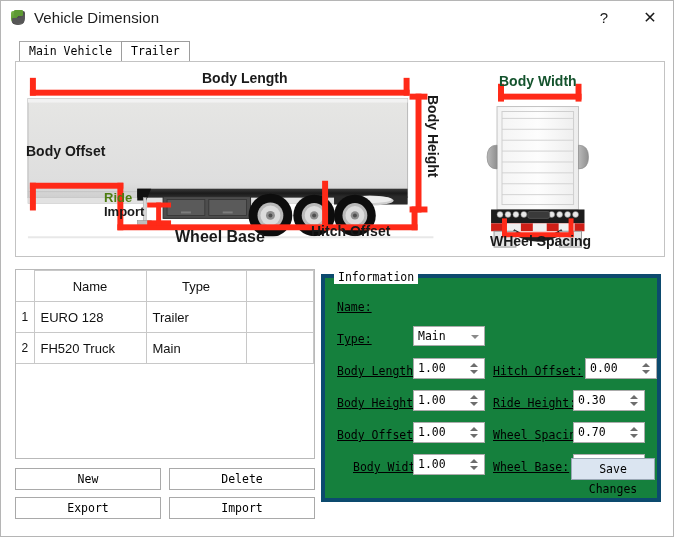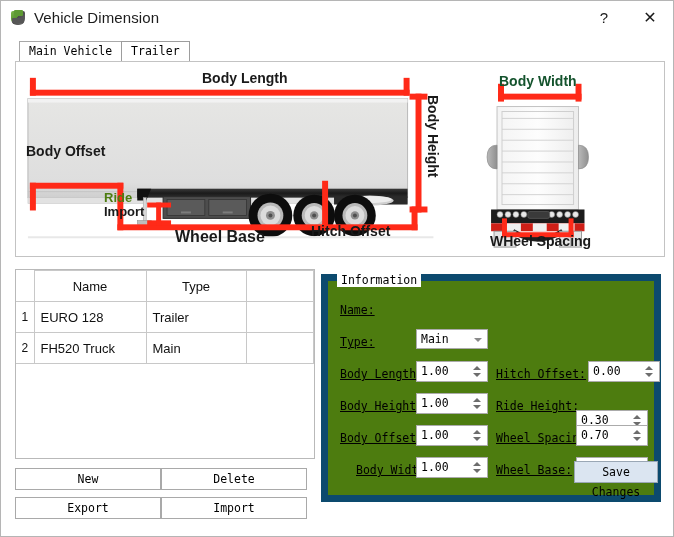--- a/index.html
+++ b/index.html
@@ -117,27 +117,27 @@
 
   
   .btn-row{position:absolute;left:14px;width:300px;}
   .btn{
     font-family:"DejaVu Sans Mono", monospace;
     font-size:11.5px;color:#000;
     height:22px;line-height:20px;text-align:center;
     border:1px solid #a9a9a9;background:#ffffff;
     box-sizing:border-box;cursor:default;
   }
-  .btn-grid{display:flex;gap:0;}
+  .btn-grid{display:flex;gap:8px;}
   .btn-grid .btn{width:146px;}
 
   
   .info-group{
     position:absolute;left:320px;top:8px;width:340px;height:228px;
-    border:7px solid #0c4a6e;box-sizing:border-box;background:#4d7c0f;
+    border:4px solid #0c4a6e;box-sizing:border-box;background:#15803d;
   }
   .info-legend{
     position:absolute;left:9px;top:-8px;background:#ffffff;padding:0 4px;
     font-family:"DejaVu Sans Mono", monospace;font-size:11.5px;color:#000;
     line-height:14px;
   }
   .info-body{position:absolute;left:0;top:0;right:0;bottom:0;}
 
   .lbl{
     position:absolute;
@@ -443,21 +443,21 @@
           <span class="sdn"></span>
         </div>
 
         <div class="lbl" style="left:12px;top:118px;">Body Height:</div>
         <div class="spin" style="left:88px;top:112px;">
           <span>1.00</span>
           <span class="sup"></span>
           <span class="sdn"></span>
         </div>
         <div class="lbl" style="left:168px;top:118px;">Ride Height:</div>
-        <div class="spin" style="left:248px;top:129px;">
+        <div class="spin" style="left:248px;top:112px;">
           <span>0.30</span>
           <span class="sup"></span>
           <span class="sdn"></span>
         </div>
 
         <div class="lbl" style="left:12px;top:150px;">Body Offset:</div>
         <div class="spin" style="left:88px;top:144px;">
           <span>1.00</span>
           <span class="sup"></span>
           <span class="sdn"></span>

